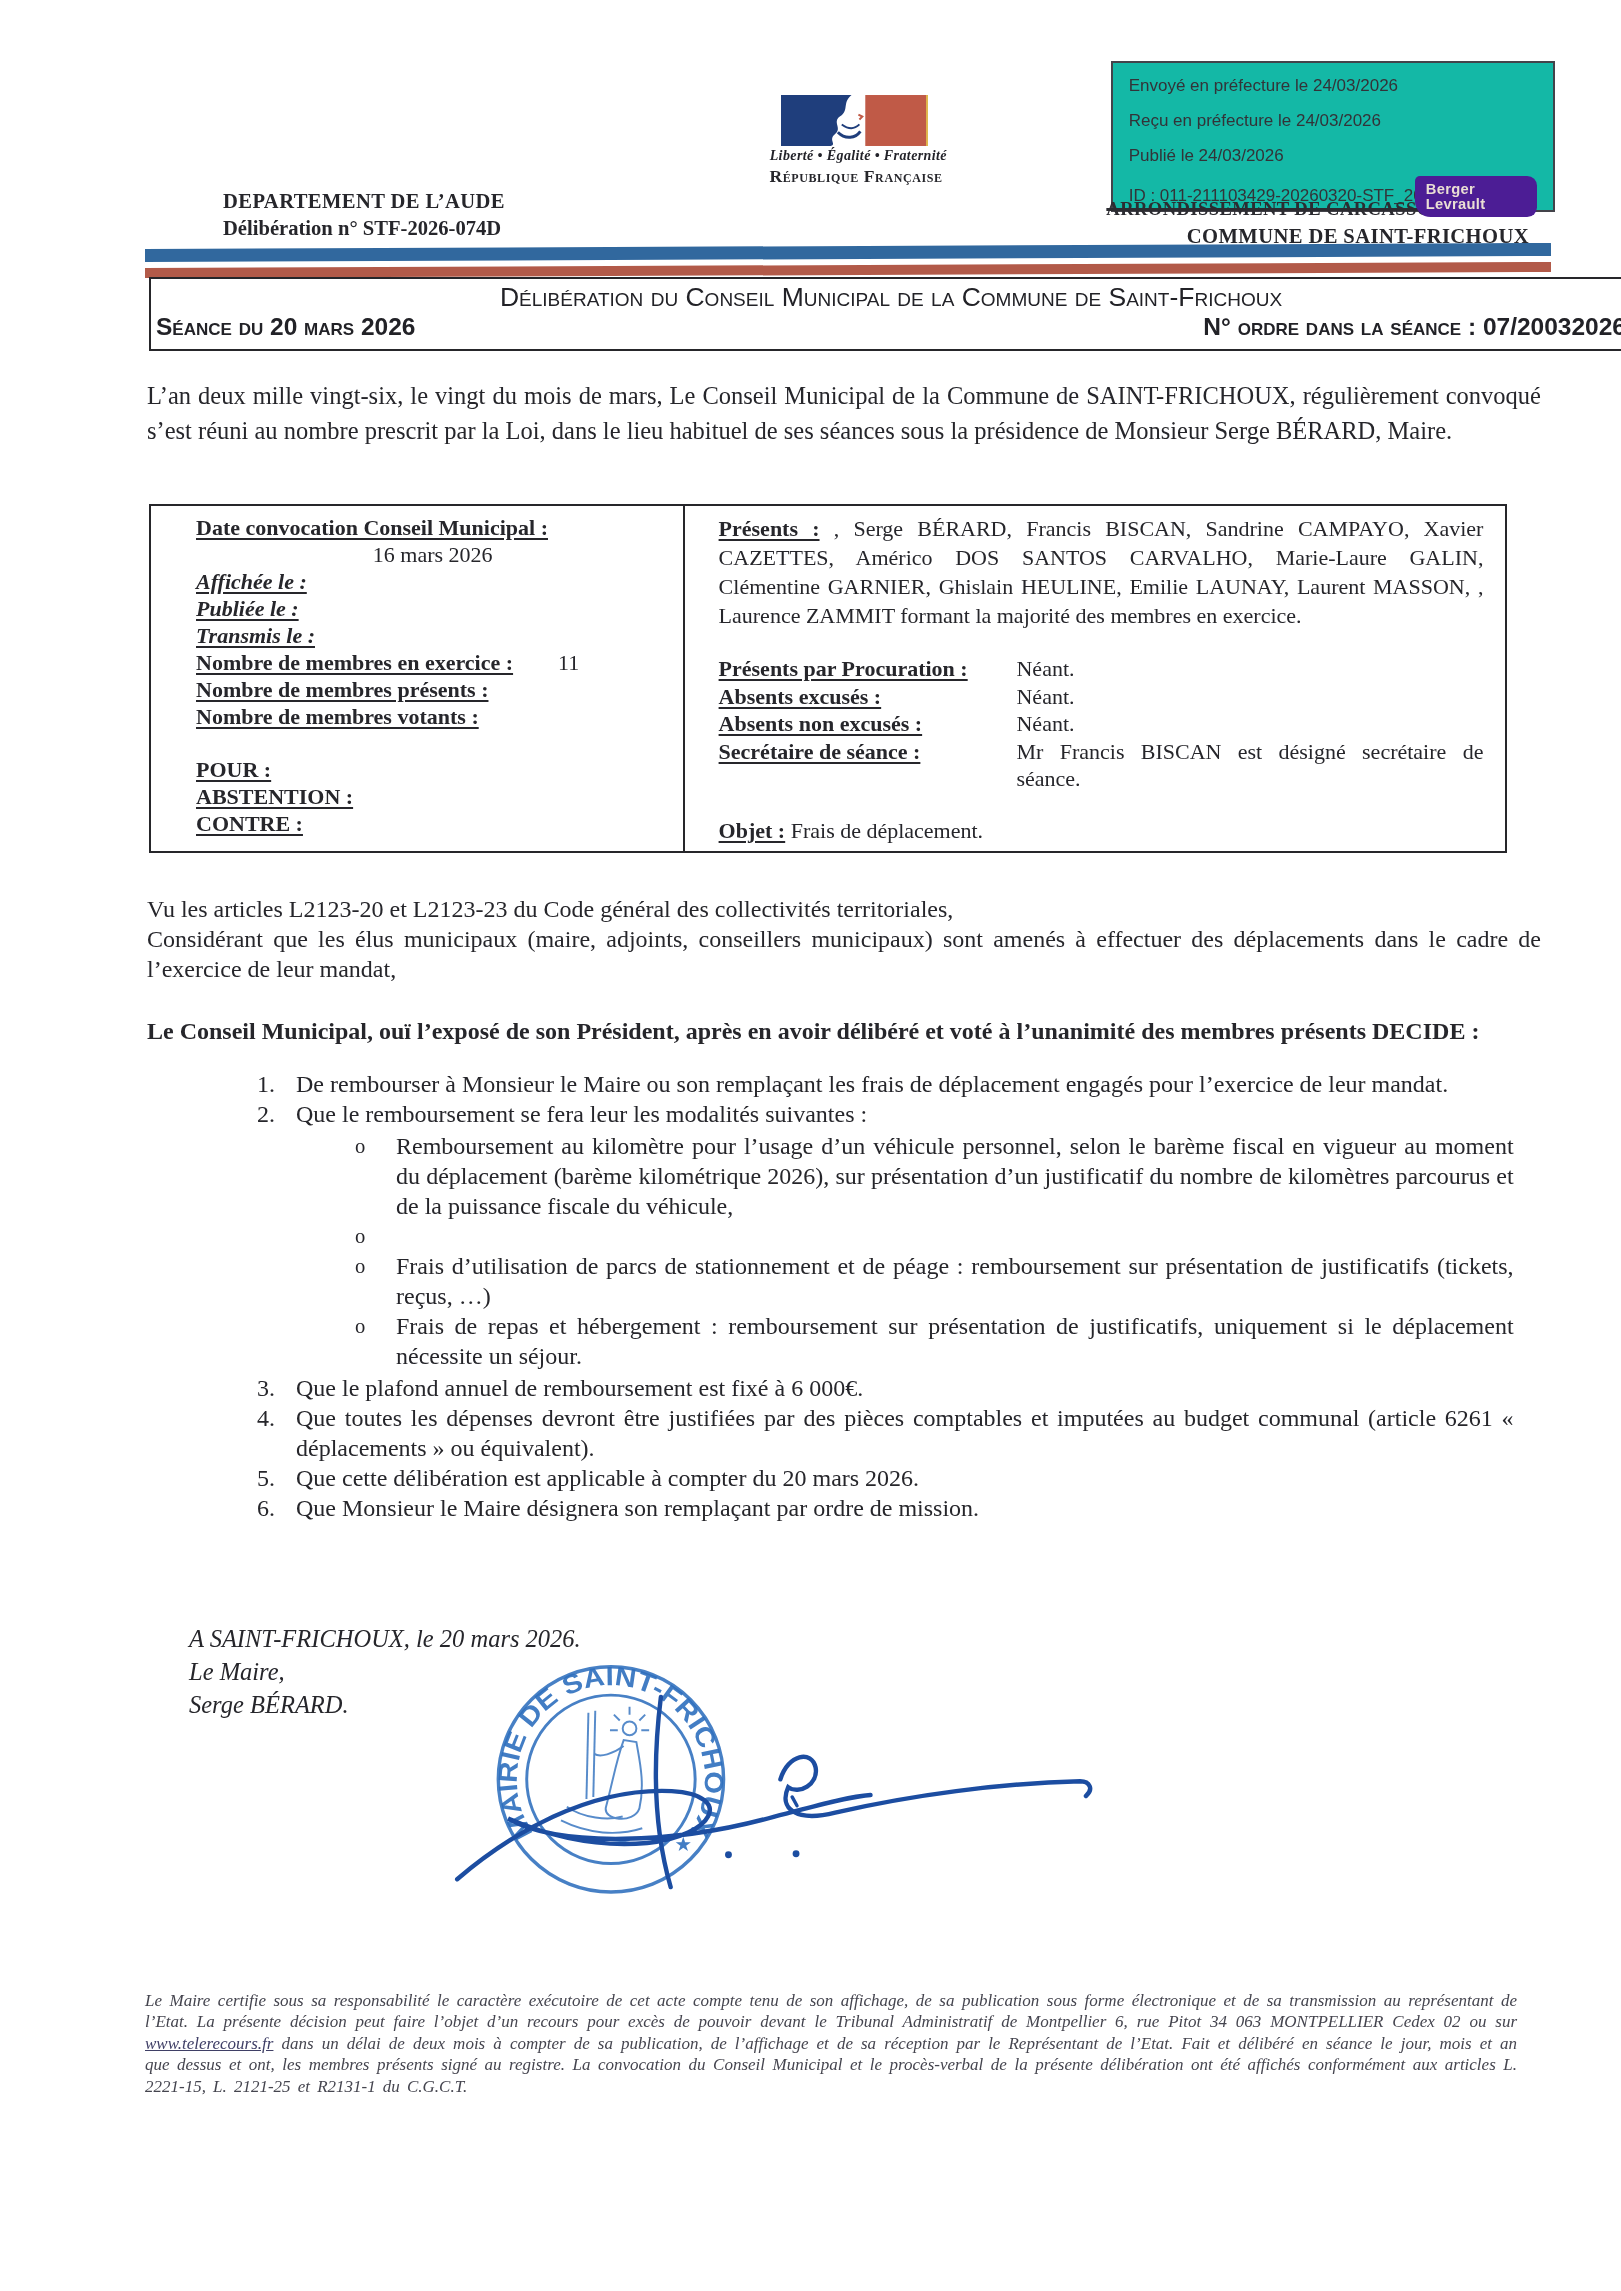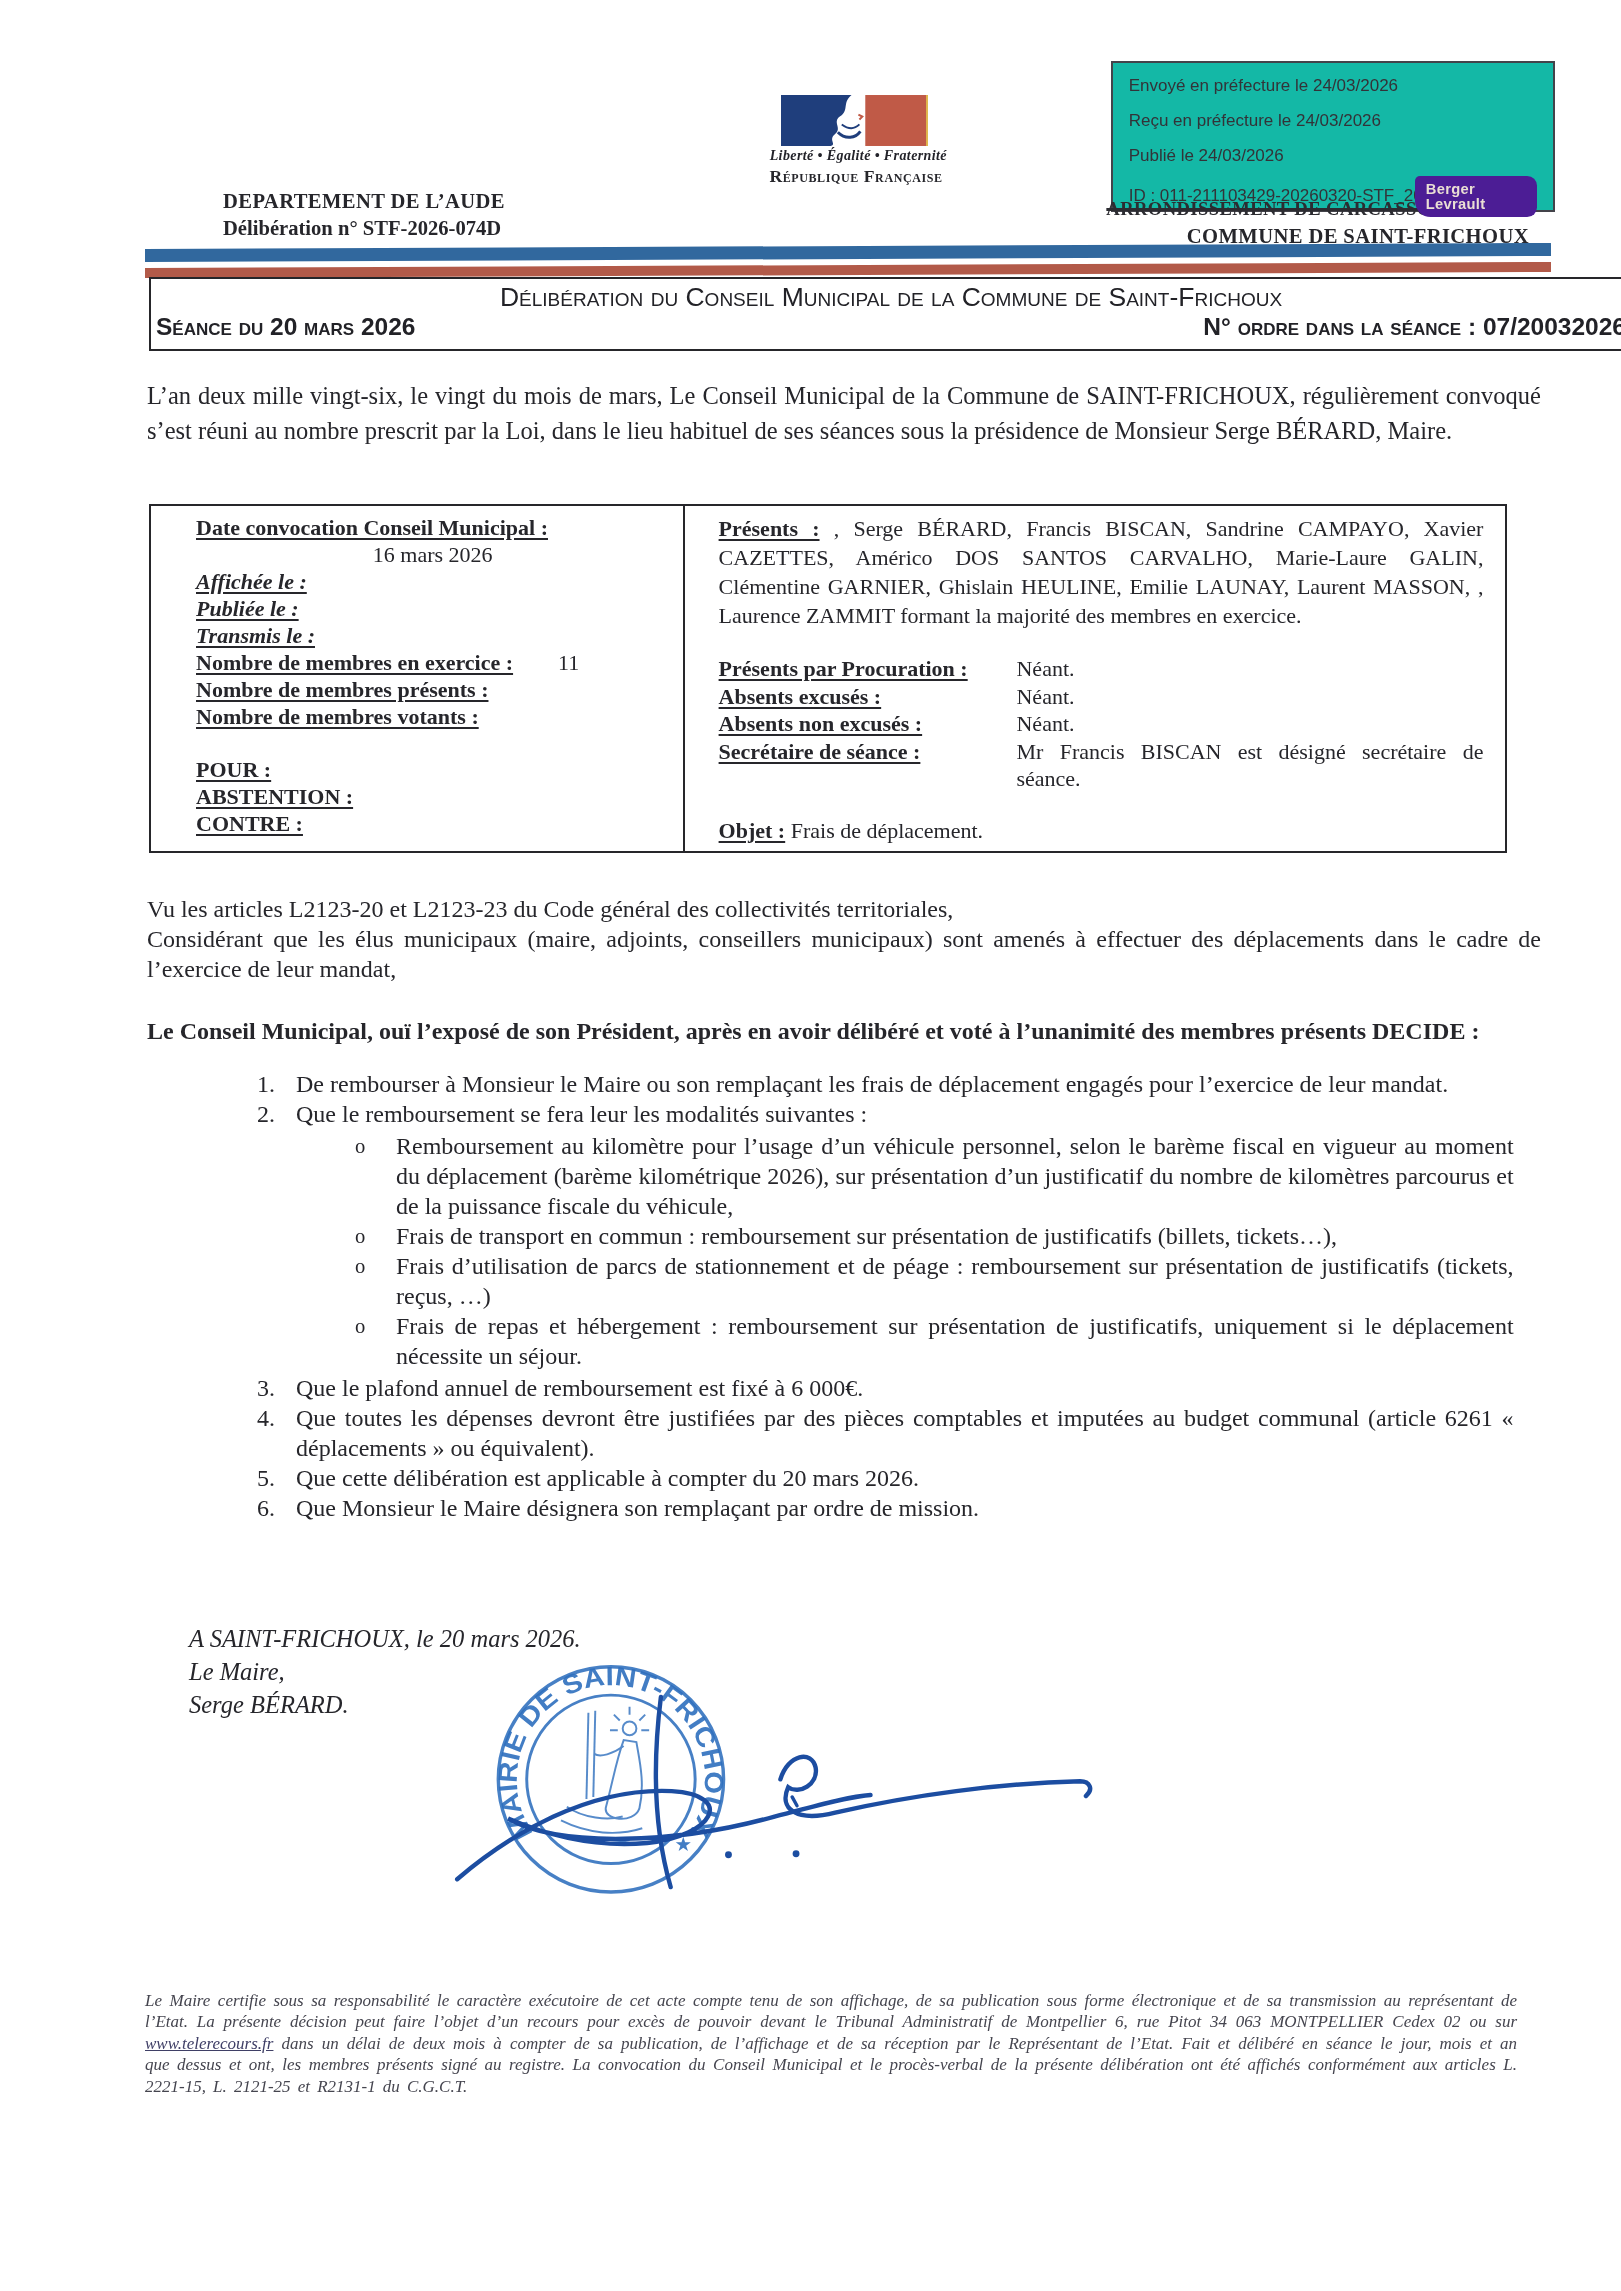--- a/index.html
+++ b/index.html
@@ -180,21 +180,20 @@
         <span class="onum">2.</span>
         <span class="otext">Que le remboursement se fera leur les modalités suivantes :</span>
       </div>
       <div class="sublist">
         <div class="sitem">
           <span class="smark">o</span>
           <span class="stext">Remboursement au kilomètre pour l’usage d’un véhicule personnel, selon le barème fiscal en vigueur au moment du déplacement (barème kilométrique 2026), sur présentation d’un justificatif du nombre de kilomètres parcourus et de la puissance fiscale du véhicule,</span>
         </div>
         <div class="sitem">
           <span class="smark">o</span>
-          <span class="stext">Frais de transport en commun : remboursement sur présentation de justificatifs (billets, tickets…),</span>
         </div>
         <div class="sitem">
           <span class="smark">o</span>
           <span class="stext">Frais d’utilisation de parcs de stationnement et de péage : remboursement sur présentation de justificatifs (tickets, reçus, …)</span>
         </div>
         <div class="sitem">
           <span class="smark">o</span>
           <span class="stext">Frais de repas et hébergement : remboursement sur présentation de justificatifs, uniquement si le déplacement nécessite un séjour.</span>
         </div>
       </div>

